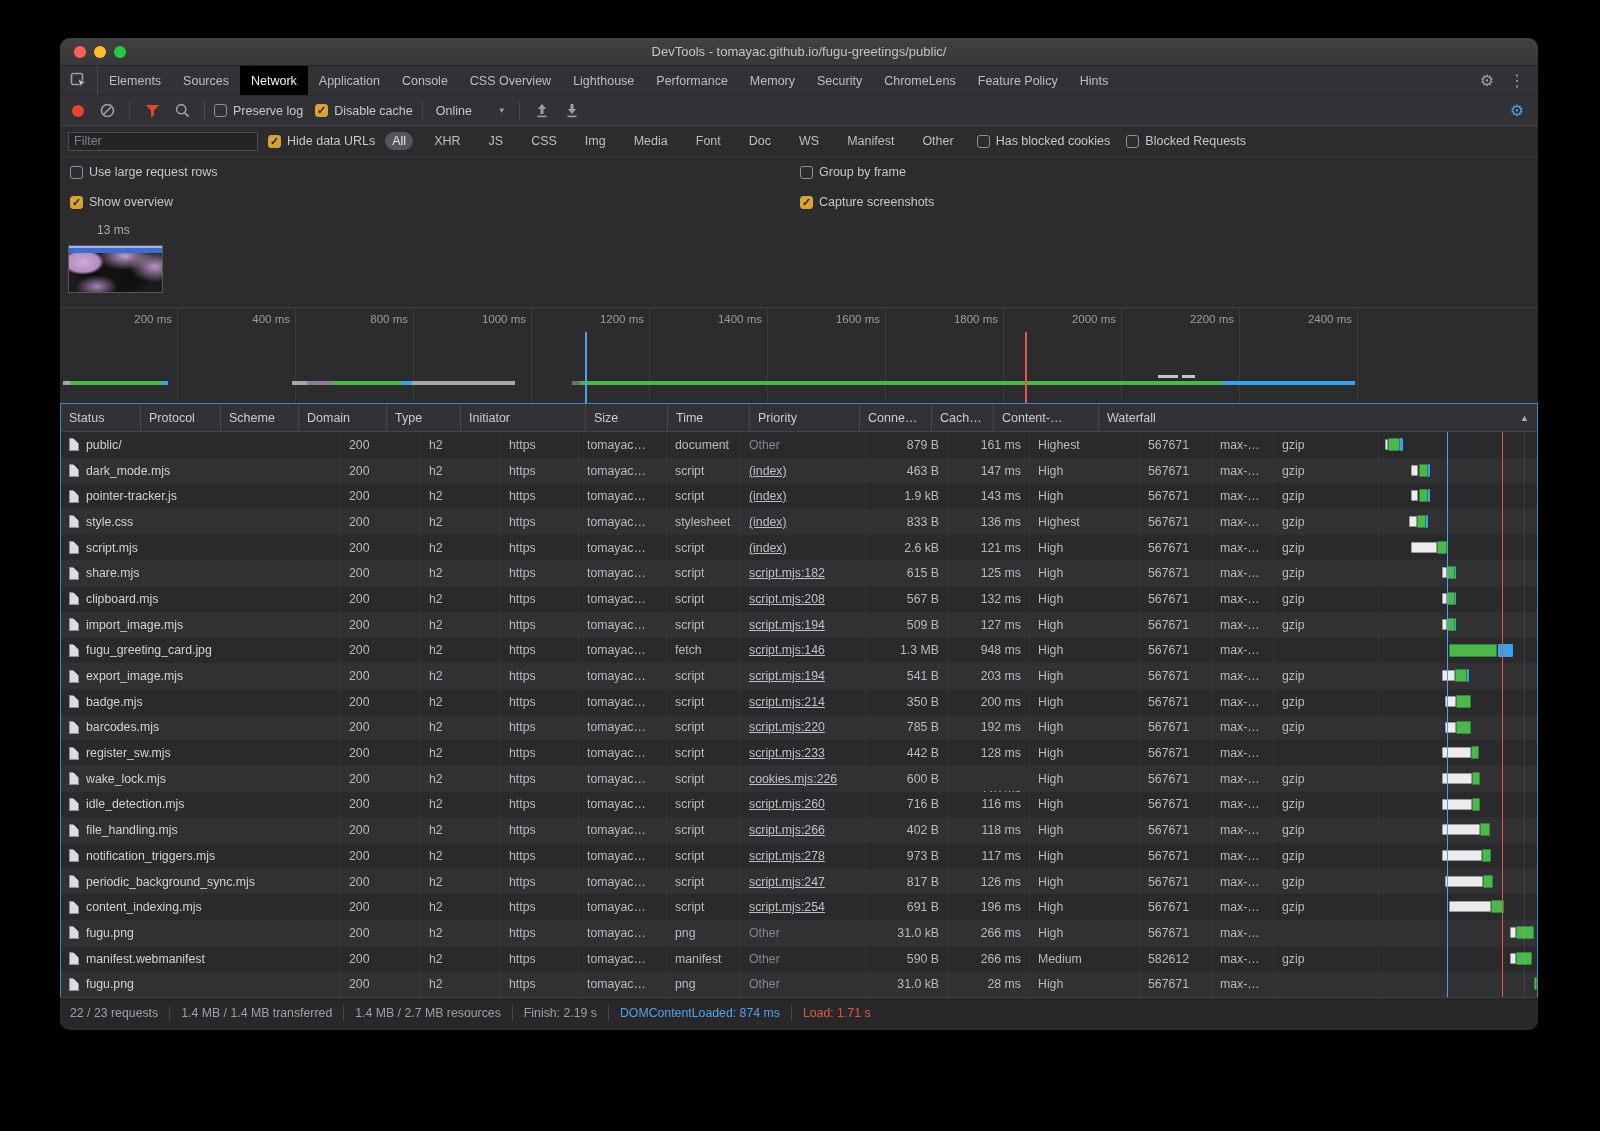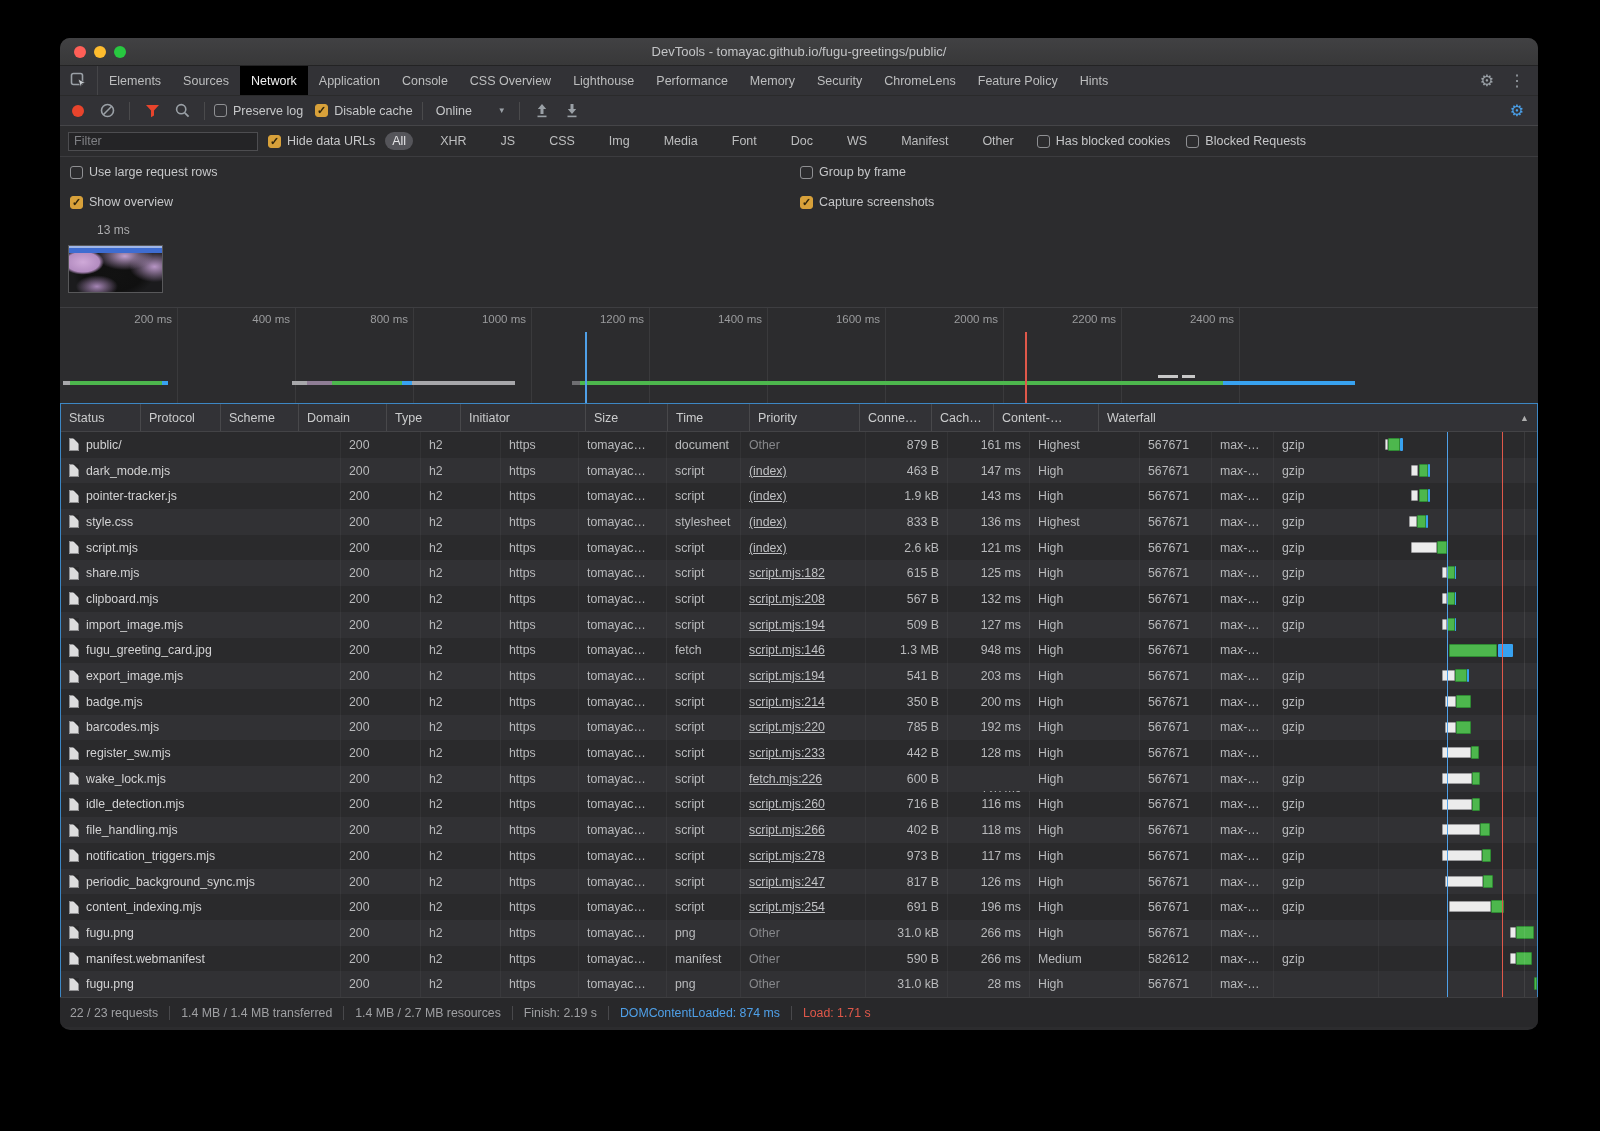--- a/index.html
+++ b/index.html
@@ -39,21 +39,21 @@
   #throttling{display:flex; align-items:center; gap:26px; padding:0 4px; color:#c6c7c9;}
   .caret{font-size:8px; color:#9aa0a6;}
   #panel-gear{position:absolute; right:8px; color:#4a9fe8;}
   
   #filterbar{height:31px; display:flex; align-items:center; gap:10px; padding:0 8px; border-bottom:1px solid #3c3c3f; background:var(--panel-bg);}
   #filter-input{width:190px; height:19px; background:#242426; border:1px solid #4d4d50; color:#cfcfd1; font-size:12.5px;
     padding:0 5px; font-family:"Liberation Sans",sans-serif;}
   #filter-input::placeholder{color:#7f8084;}
   .pill{padding:2px 7px; border-radius:9px; color:#bdbebf; white-space:nowrap;}
   .pill.active{background:#55555a; color:#e4e4e6;}
-  #type-pills{display:flex; align-items:center; gap:20px;}
+  #type-pills{display:flex; align-items:center; gap:14px;}
   
   .optrow{height:30px; display:flex; align-items:center; background:var(--panel-bg);}
   .optrow .col-l{width:735px; padding-left:10px;}
   .optrow .col-r{padding-left:5px;text-align:center;}
   
   #filmstrip{height:91px; background:var(--panel-bg); border-bottom:1px solid #3e3e41; position:relative;}
   #shot-time{position:absolute; left:37px; top:6px; color:#ababad; font-size:12px;}
   #thumb{position:absolute; left:8px; top:28px; width:95px; height:48px; border:1px solid #58585a;
     background:
       linear-gradient(to bottom,#9fb6e8 0,#9fb6e8 2px,#3e6cd0 2px,#3e6cd0 7px,rgba(0,0,0,0) 7px),
@@ -289,20 +289,23 @@
         <div class="tick">
           <span>1200 ms</span>
         </div>
         <div class="tick">
           <span>1400 ms</span>
         </div>
         <div class="tick">
           <span>1600 ms</span>
         </div>
         <div class="tick">
+          <span>1800 ms</span>
+        </div>
+        <div class="tick">
           <span>2000 ms</span>
         </div>
         <div class="tick">
           <span>2200 ms</span>
         </div>
         <div class="tick">
           <span>2400 ms</span>
         </div>
       </div>
     <div id="ov-bars">
@@ -988,21 +991,21 @@
           <div class="td" style="width: 78px;">
             <span>https</span>
           </div>
           <div class="td" style="width: 88px;">
             <span>tomayac…</span>
           </div>
           <div class="td" style="width: 74px;">
             <span>script</span>
           </div>
           <div class="td" style="width: 125px;">
-            <span class="init-link">fetch.mjs:226</span>
+            <span class="init-link">cookies.mjs:226</span>
           </div>
           <div class="td num" style="width: 82px;">
             <span>600 B</span>
           </div>
           <div class="td num" style="width: 82px; margin-top: 25px;">
             <span>120 ms</span>
           </div>
           <div class="td" style="width: 110px;">
             <span>High</span>
           </div>

